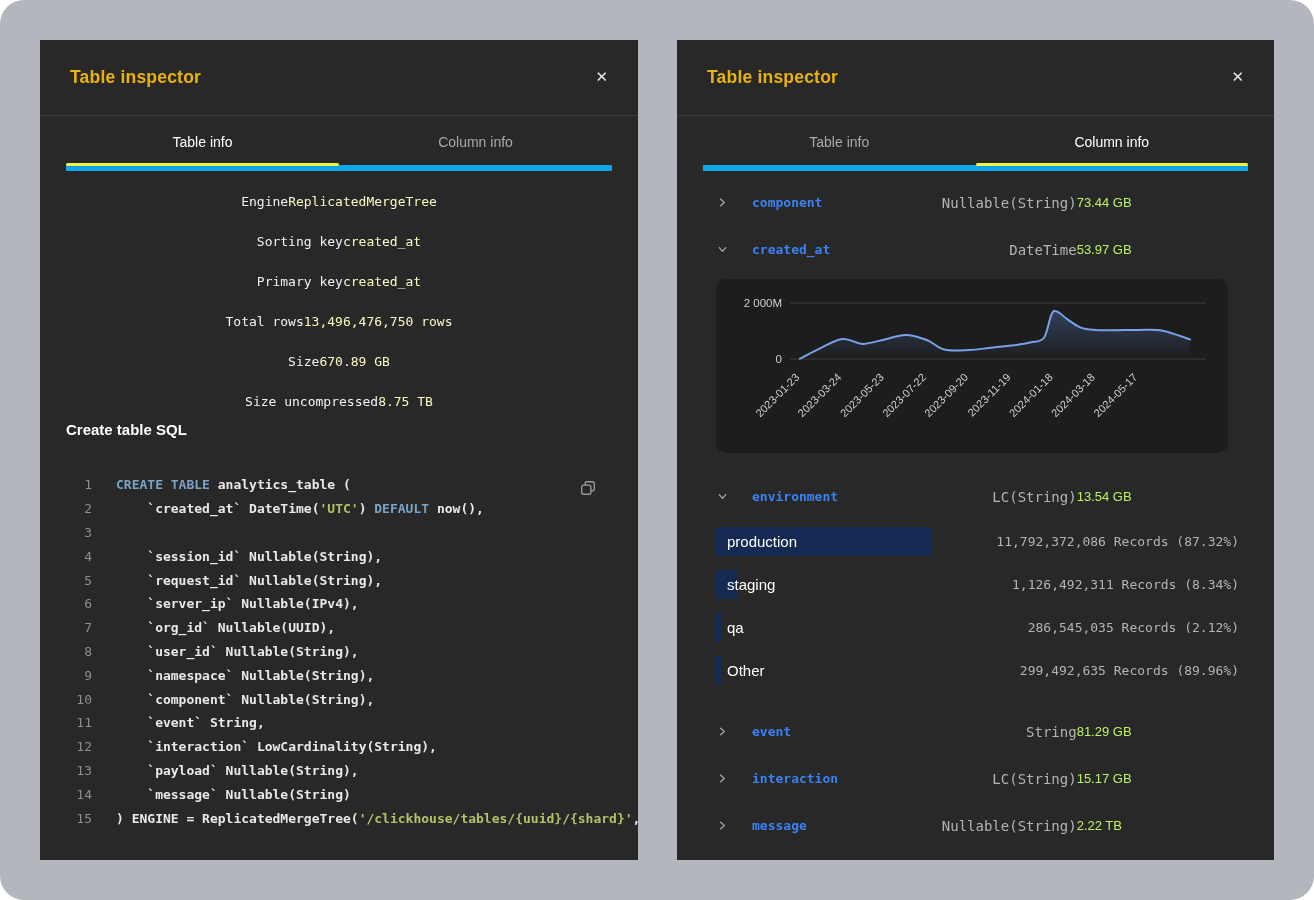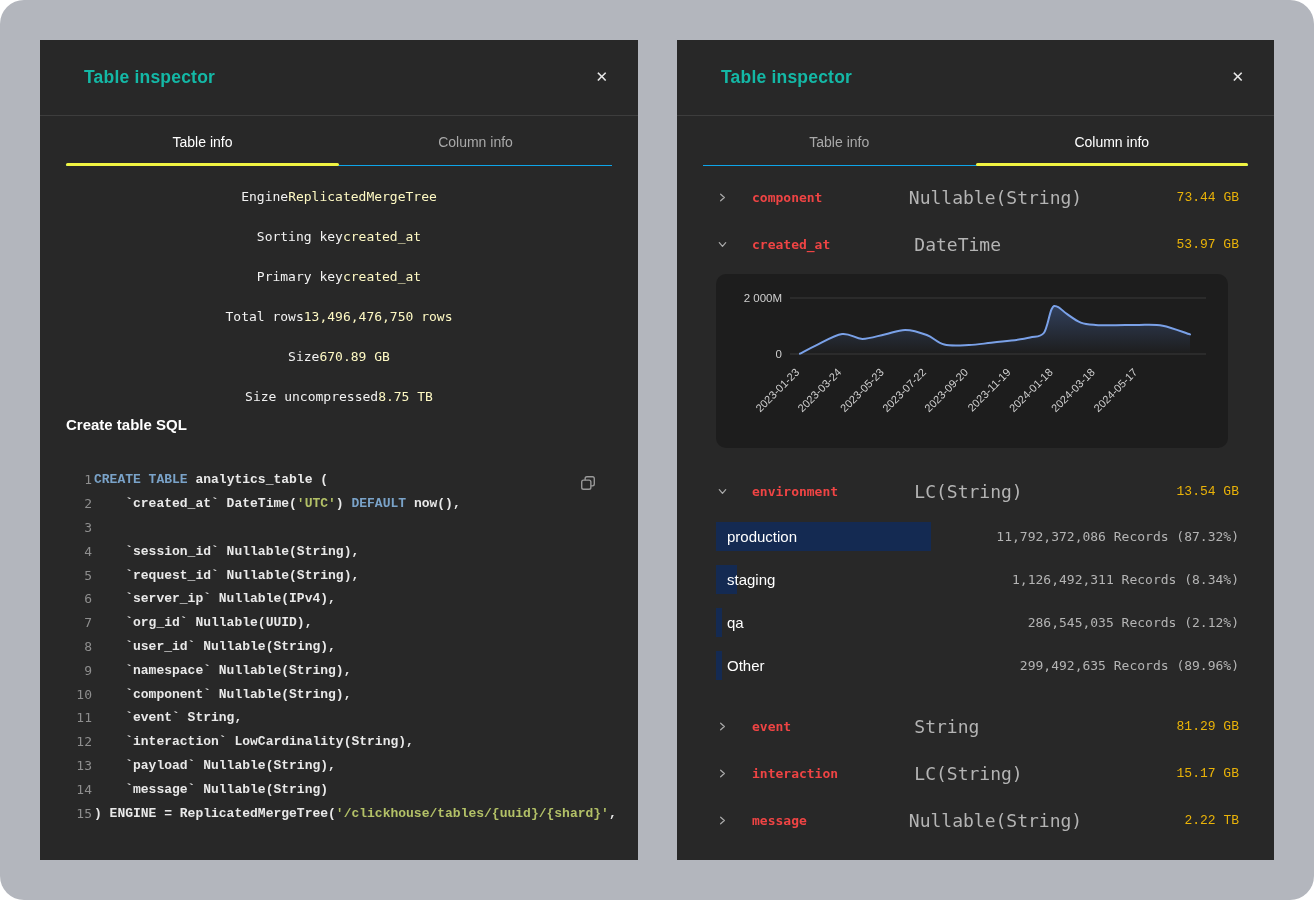--- a/index.html
+++ b/index.html
@@ -2,53 +2,53 @@
 <html style="--page-bg: #b3b6bd; --panel-bg: #282828; --chart-bg: #1d1d1d; --accent-yellow: #f0f442; --bar-navy: #142a52; --chart-line: #7aa1e8; --keyword-blue: #7aa3c9; --string-green: #b3c167;"><head>
 <meta charset="utf-8">
 <style>
   html,body{margin:0;padding:0;background:#ffffff;}
   .stage{position:relative;width:1314px;height:900px;background:var(--page-bg,#b3b6bd);border-radius:24px;overflow:hidden;font-family:"Liberation Sans","DejaVu Sans",sans-serif;}
   .panel{position:absolute;top:40px;height:820px;background:var(--panel-bg,#282828);overflow:hidden;}
   .panel-left{left:40px;width:598px;}
   .panel-right{left:677px;width:597px;}
 
   .hdr{height:76px;display:flex;align-items:center;justify-content:space-between;padding:0 26px;border-bottom:1px solid #3d3d3d;box-sizing:border-box;}
-  .hdr h1{margin:18px;font-size:17.5px;font-weight:700;color:#14b8a6;letter-spacing:.2px;}
+  .hdr h1{margin:4px;font-size:17.5px;font-weight:700;color:#eab308;letter-spacing:.2px;}
   .close{background:none;border:none;color:#e8e8e8;font-size:15px;line-height:1;cursor:pointer;padding:4px;font-family:"DejaVu Sans",sans-serif;}
 
-  .tabs{display:flex;margin:0 26px;border-bottom:1px solid #0ea5e9;}
+  .tabs{display:flex;margin:0 26px;border-bottom:6px solid #0ea5e9;}
   .tab{flex:1;text-align:center;padding:18px 0 15px;font-size:14px;color:#a9a9a9;position:relative;cursor:pointer;}
   .tab.active{color:#ffffff;}
   .tab.active::after{content:"";position:absolute;left:0;right:0;bottom:-1px;height:3px;background:var(--accent-yellow,#f0f442);border-radius:2px;}
 
   .content{padding:0 26px;}
   .content h2{font-size:15px;font-weight:700;color:#ffffff;margin:0;}
   .h-props{margin-top:18px;}
   .h-sql{margin-top:10px;}
   .props{margin-top:10px;}
   .prop{display:flex;justify-content:center;align-items:center;height:40px;font-family:"DejaVu Sans Mono",monospace;font-size:13px;white-space:nowrap;}
   .prop .pl{color:#f2f2f2;}
   .prop .pv{color:#fef9c3;}
 
   .code{position:relative;margin-top:30px;padding-top:5px;}
   .cl{display:flex;height:23.8px;align-items:center;font-family:"DejaVu Sans Mono",monospace;font-size:13px;font-weight:700;}
   .ln{width:26px;text-align:right;color:#8e8e8e;font-weight:400;flex:none;}
-  .lc{margin-left:2px;white-space:pre;font-family:Liberation Mono, monospace;}
+  .lc{margin-left:24px;white-space:pre;}
   .c-kw{color:var(--keyword-blue,#7aa3c9);}
   .c-str{color:var(--string-green,#b3c167);}
   .c-pl{color:#e9e9e9;}
   .copy{position:absolute;right:14px;top:10px;background:none;border:none;padding:2px;cursor:pointer;}
 
   .cols{padding-top:8px;}
   .colrow{display:grid;grid-template-columns:35px 1fr 1fr 1fr;align-items:center;height:47px;padding:0 35px 0 40px;cursor:pointer;}
   .chev{display:block;}
   .chev.down{transform:rotate(90deg);}
-  .colname{font-family:"DejaVu Sans Mono",monospace;font-size:13px;font-weight:700;color:#ef4444;}
-  .coltype{font-family:"DejaVu Sans Mono",monospace;font-size:18px;color:#b4b4b4;text-align:left;}
-  .colsize{font-family:Liberation Mono, monospace;font-size:13px;color:#eab308;text-align:right;}
+  .colname{font-family:"DejaVu Sans Mono",monospace;font-size:13px;font-weight:700;color:#3b82f6;}
+  .coltype{font-family:"DejaVu Sans Mono",monospace;font-size:14px;color:#b4b4b4;text-align:right;}
+  .colsize{font-family:Liberation Sans, sans-serif;font-size:13px;color:#bef264;}
   .colrow.gap{margin-top:16px;}
 
   .chartcard{margin:6px 46px 20px 39px;height:174px;background:var(--chart-bg,#1d1d1d);border-radius:10px;overflow:hidden;}
 
   .valrow{display:flex;align-items:center;height:43px;margin:0 35px 0 39px;position:relative;}
   .valbar{position:absolute;left:0;top:7px;height:29px;background:var(--bar-navy,#142a52);}
   .vallabel{position:relative;font-size:15px;color:#ffffff;margin-left:11px;}
   .valrecords{margin-left:auto;position:relative;font-family:"DejaVu Sans Mono",monospace;font-size:13px;color:#b4b4b4;}
 </style>
 </head>

